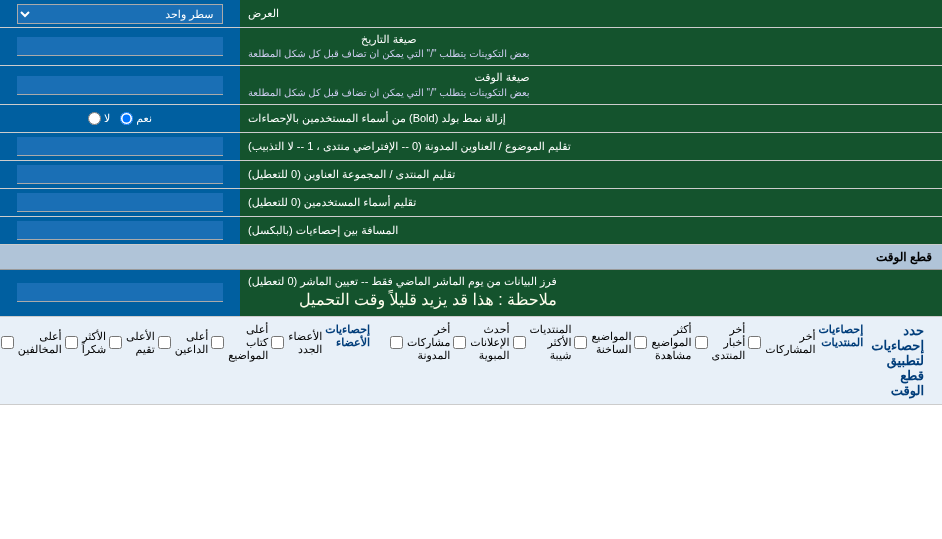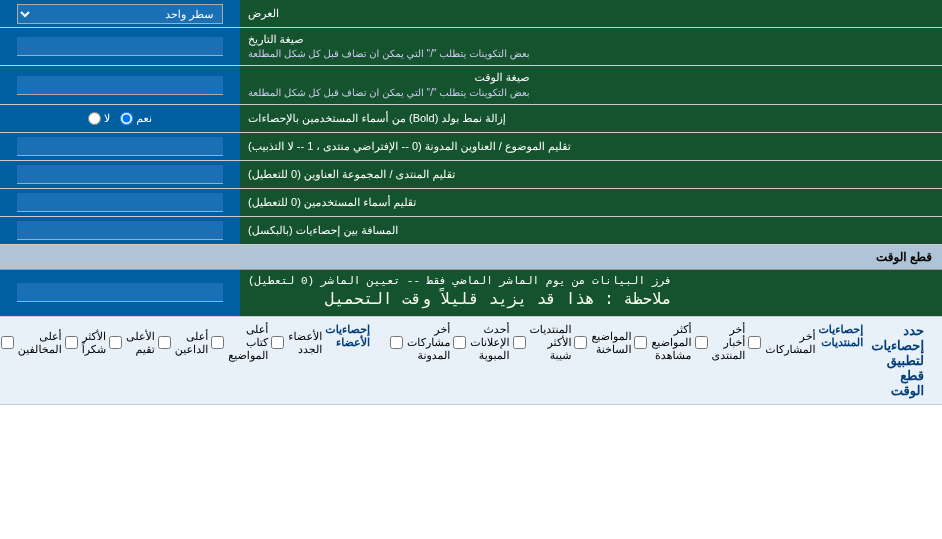--- a/index.html
+++ b/index.html
@@ -125,21 +125,21 @@
     <select>
       <option>سطر واحد</option>
       <option>سطران</option>
       <option>ثلاثة أسطر</option>
     </select>
   </div>
 </div>
 
 <div class="row">
   <div class="label-cell">
-    <div style="text-align:left;">
+    <div style="text-align:center;">
       <div>صيغة التاريخ</div>
       <div style="font-size:10px; color:#cce;">بعض التكوينات يتطلب "/" التي يمكن ان تضاف قبل كل شكل المطلعة</div>
     </div>
   </div>
   <div class="input-cell">
     <input type="text" style="">
   </div>
 </div>
 
 <div class="row">
@@ -205,21 +205,21 @@
     <input type="text" style="">
   </div>
 </div>
 
 <div class="section-header">
   <span>قطع الوقت</span>
 </div>
 
 <div class="row">
   <div class="label-cell">
-    <div style="text-align:right;font-family:Liberation Mono, monospace;">
+    <div style="text-align:right;">
       <div>فرز البيانات من يوم الماشر الماضي فقط -- تعيين الماشر (0 لتعطيل)</div>
       <div style="font-size:16px; color:#ffe;">ملاحظة : هذا قد يزيد قليلاً وقت التحميل</div>
     </div>
   </div>
   <div class="input-cell">
     <input type="text" style="">
   </div>
 </div>
 
 <div class="checkboxes-section">

